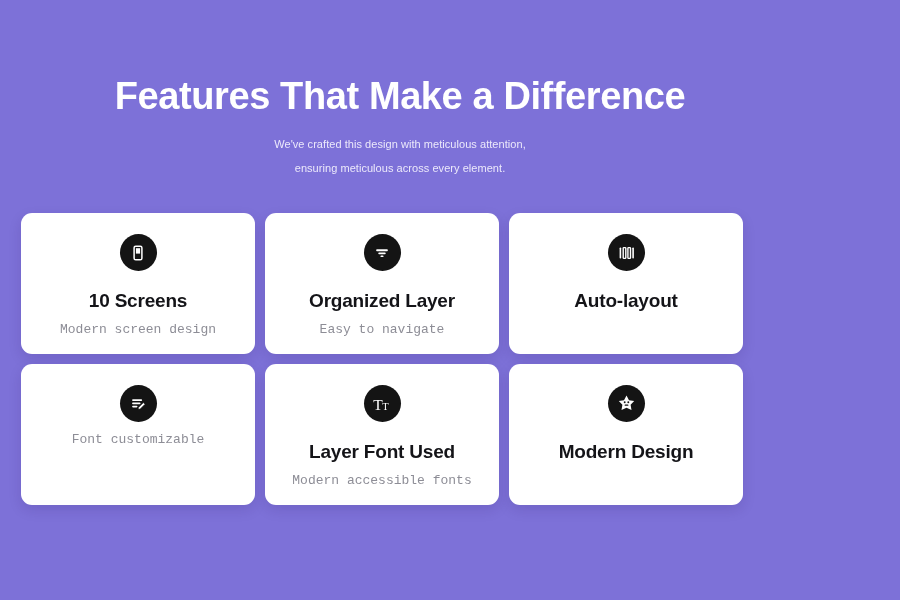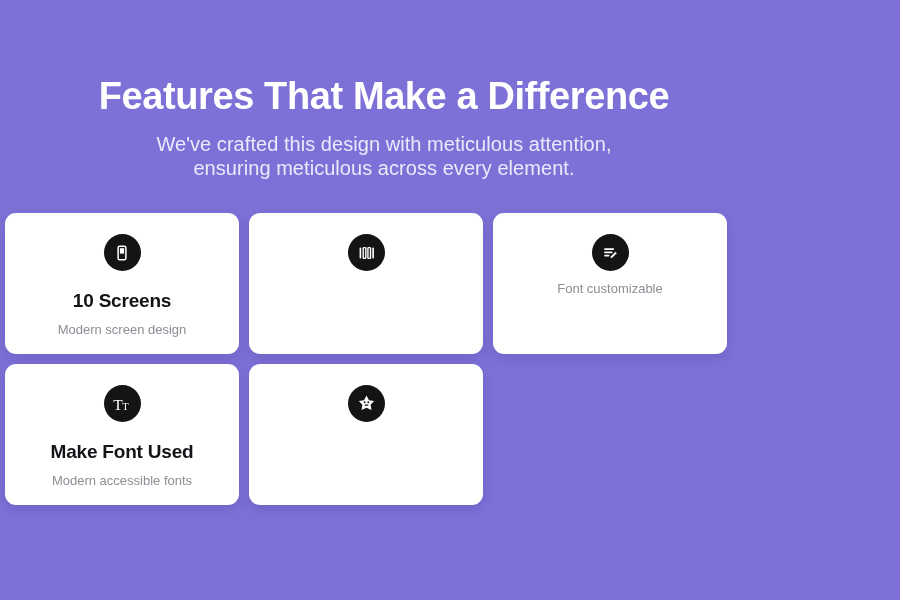--- a/index.html
+++ b/index.html
@@ -12,36 +12,37 @@
     overflow: hidden;
     background: #7d71d8;
     font-family: "Liberation Sans", sans-serif;
     -webkit-font-smoothing: antialiased;
   }
   .page {
     position: relative;
     width: 768px;
     height: 600px;
     box-sizing: border-box;
+    margin-left: 16px;
   }
   .header {
     padding-top: 74px;
     text-align: center;
   }
   .title {
     margin: 0;
     font-size: 38px;
     line-height: 44px;
     font-weight: 700;
     letter-spacing: -0.4px;
     color: #ffffff;
   }
   .subtitle {
     margin: 14px 0 0 0;
-    font-size: 20px;
+    font-size: 11px;
     line-height: 24px;
     font-weight: 400;
     color: #ece9fb;
     letter-spacing: 0.05px;
   }
   .subtitle .line {
     display: block;
   }
   .grid {
     margin: 0 auto;
@@ -89,20 +90,21 @@
     text-align: center;
   }
   .card-desc {
     margin: 0;
     padding-top: 9px;
     font-size: 13px;
     line-height: 17px;
     font-weight: 400;
     color: #8d8d96;
     text-align: center;
+    font-family: Liberation Mono, monospace;
   }
 </style>
 </head>
 <body>
 
 <div class="page">
 
   <div class="header">
     <h1 class="title">Features That Make a Difference</h1>
     <p class="subtitle">
@@ -117,30 +119,42 @@
       <span class="icon-circle">
         <svg width="20" height="20" viewBox="0 0 20 20" fill="none">
           <rect x="6.1" y="3.2" width="7.8" height="13.6" rx="1.6" stroke="#ffffff" stroke-width="1.5"></rect>
           <rect x="7.9" y="5.2" width="4.2" height="5.4" fill="#ffffff"></rect>
         </svg>
       </span>
       <p class="card-title">10 Screens</p>
       <p class="card-desc">Modern screen design</p>
     </div>
 
+    <div class="card">
+      <span class="icon-circle">
+        <svg width="20" height="20" viewBox="0 0 20 20" fill="none">
+          <rect x="4.2" y="6.3" width="11.6" height="1.9" rx="0.8" fill="#ffffff"></rect>
+          <rect x="6.3" y="9.4" width="7.4" height="1.8" rx="0.8" fill="#ffffff"></rect>
+          <rect x="8.5" y="12.4" width="3" height="1.7" rx="0.7" fill="#ffffff"></rect>
+        </svg>
+      </span>
+      <p class="card-title">Organized Layer</p>
+      <p class="card-desc">Easy to navigate</p>
+    </div>
 
     <div class="card">
       <span class="icon-circle">
         <svg width="20" height="20" viewBox="0 0 20 20" fill="none">
           <rect x="3.6" y="4.6" width="1.6" height="10.8" rx="0.7" fill="#ffffff"></rect>
           <rect x="7.2" y="4.6" width="2.6" height="10.8" rx="0.7" stroke="#ffffff" stroke-width="1.4"></rect>
           <rect x="11.9" y="4.6" width="2.6" height="10.8" rx="0.7" stroke="#ffffff" stroke-width="1.4"></rect>
           <rect x="16.3" y="4.6" width="1.6" height="10.8" rx="0.7" fill="#ffffff"></rect>
         </svg>
       </span>
+      <p class="card-title">Auto-layout</p>
     </div>
 
     <div class="card">
       <span class="icon-circle">
         <svg width="20" height="20" viewBox="0 0 20 20" fill="none">
           <rect x="4.1" y="5.3" width="10" height="1.7" rx="0.8" fill="#ffffff"></rect>
           <rect x="4.1" y="8.5" width="8.4" height="1.7" rx="0.8" fill="#ffffff"></rect>
           <rect x="4.1" y="11.7" width="5.4" height="1.7" rx="0.8" fill="#ffffff"></rect>
           <path d="M15.3 8.5 L17.1 10.3 L12.3 15.1 L10.0 15.6 L10.5 13.3 Z" fill="#ffffff" stroke="#141414" stroke-width="0.8" stroke-linejoin="round"></path>
         </svg>
@@ -148,29 +162,30 @@
       <p class="card-desc">Font customizable</p>
     </div>
 
     <div class="card">
       <span class="icon-circle">
         <svg width="22" height="22" viewBox="0 0 22 22" fill="none">
           <text x="2.2" y="16.6" font-family="'Liberation Serif', serif" font-size="15.5" font-weight="400" fill="#ffffff">T</text>
           <text x="11.2" y="16.6" font-family="'Liberation Serif', serif" font-size="10.5" font-weight="400" fill="#ffffff">T</text>
         </svg>
       </span>
-      <p class="card-title">Make Font Used</p>
+      <p class="card-title">Layer Font Used</p>
       <p class="card-desc">Modern accessible fonts</p>
     </div>
 
     <div class="card">
       <span class="icon-circle">
         <svg width="21" height="21" viewBox="0 0 21 21" fill="none">
           <path d="M10.5 2.6 L13.0 7.2 L18.2 8.0 L14.6 11.8 L15.5 17.0 L10.5 14.7 L5.5 17.0 L6.4 11.8 L2.8 8.0 L8.0 7.2 Z" fill="#ffffff"></path>
           <circle cx="8.7" cy="9.3" r="0.95" fill="#141414"></circle>
           <circle cx="12.3" cy="9.3" r="0.95" fill="#141414"></circle>
           <rect x="8.6" y="11.5" width="3.8" height="1.3" rx="0.65" fill="#141414"></rect>
         </svg>
       </span>
+      <p class="card-title">Modern Design</p>
     </div>
 
   </div>
 </div>
 
 </body></html>

